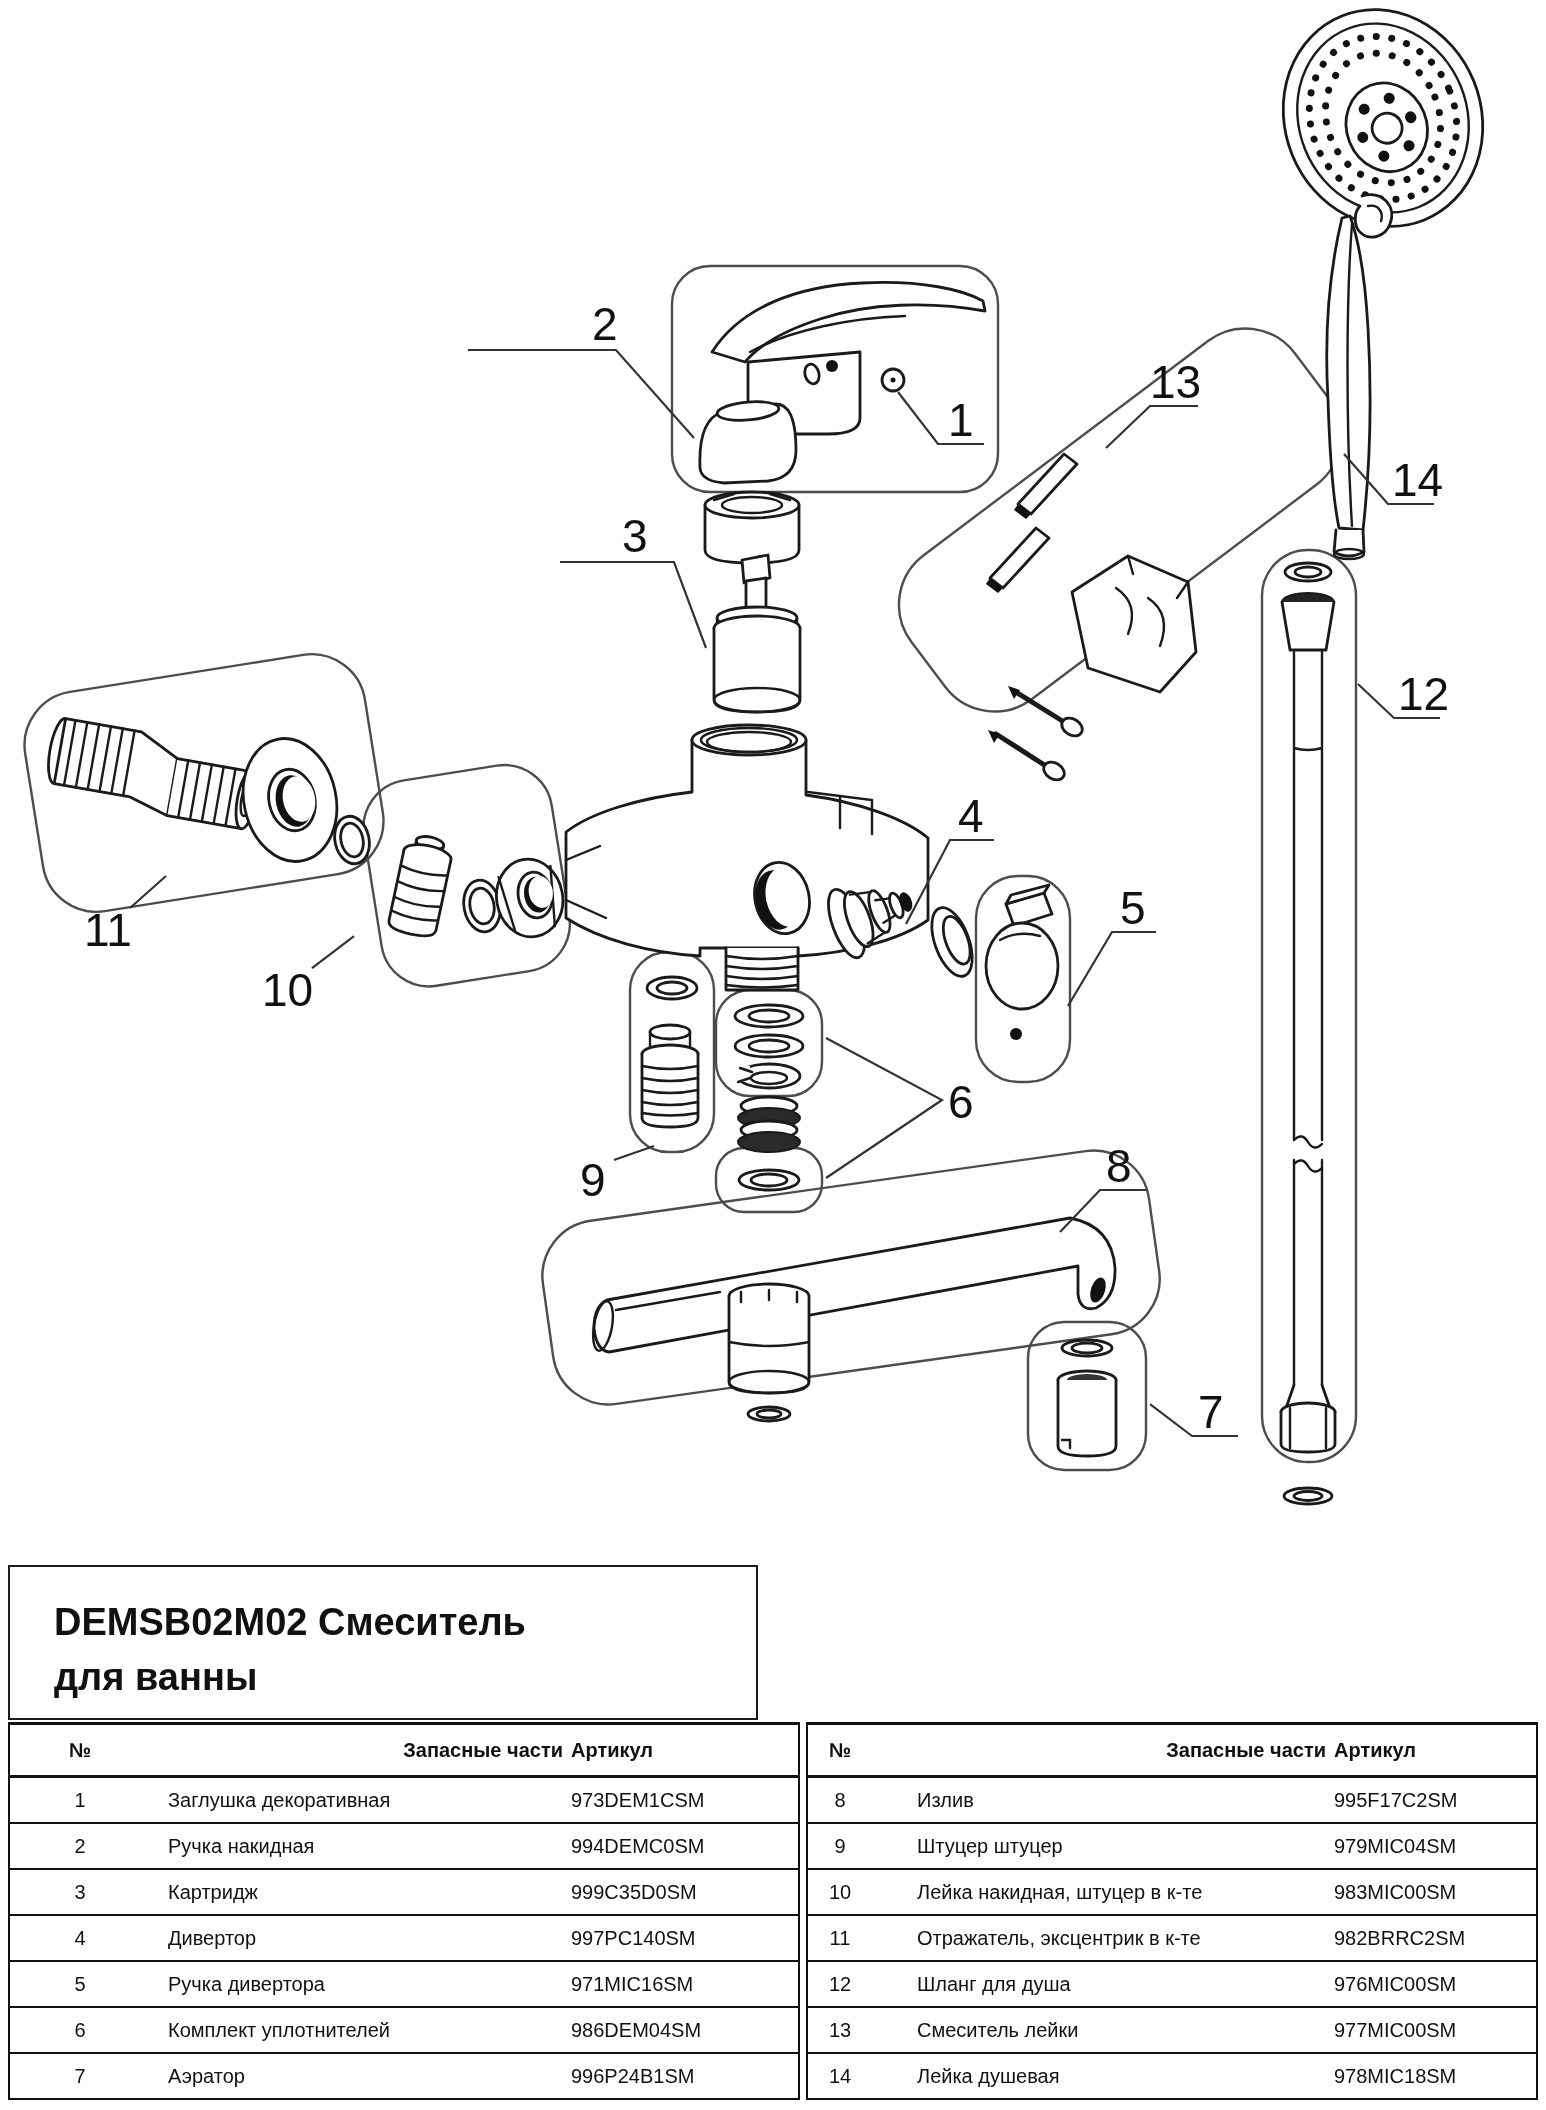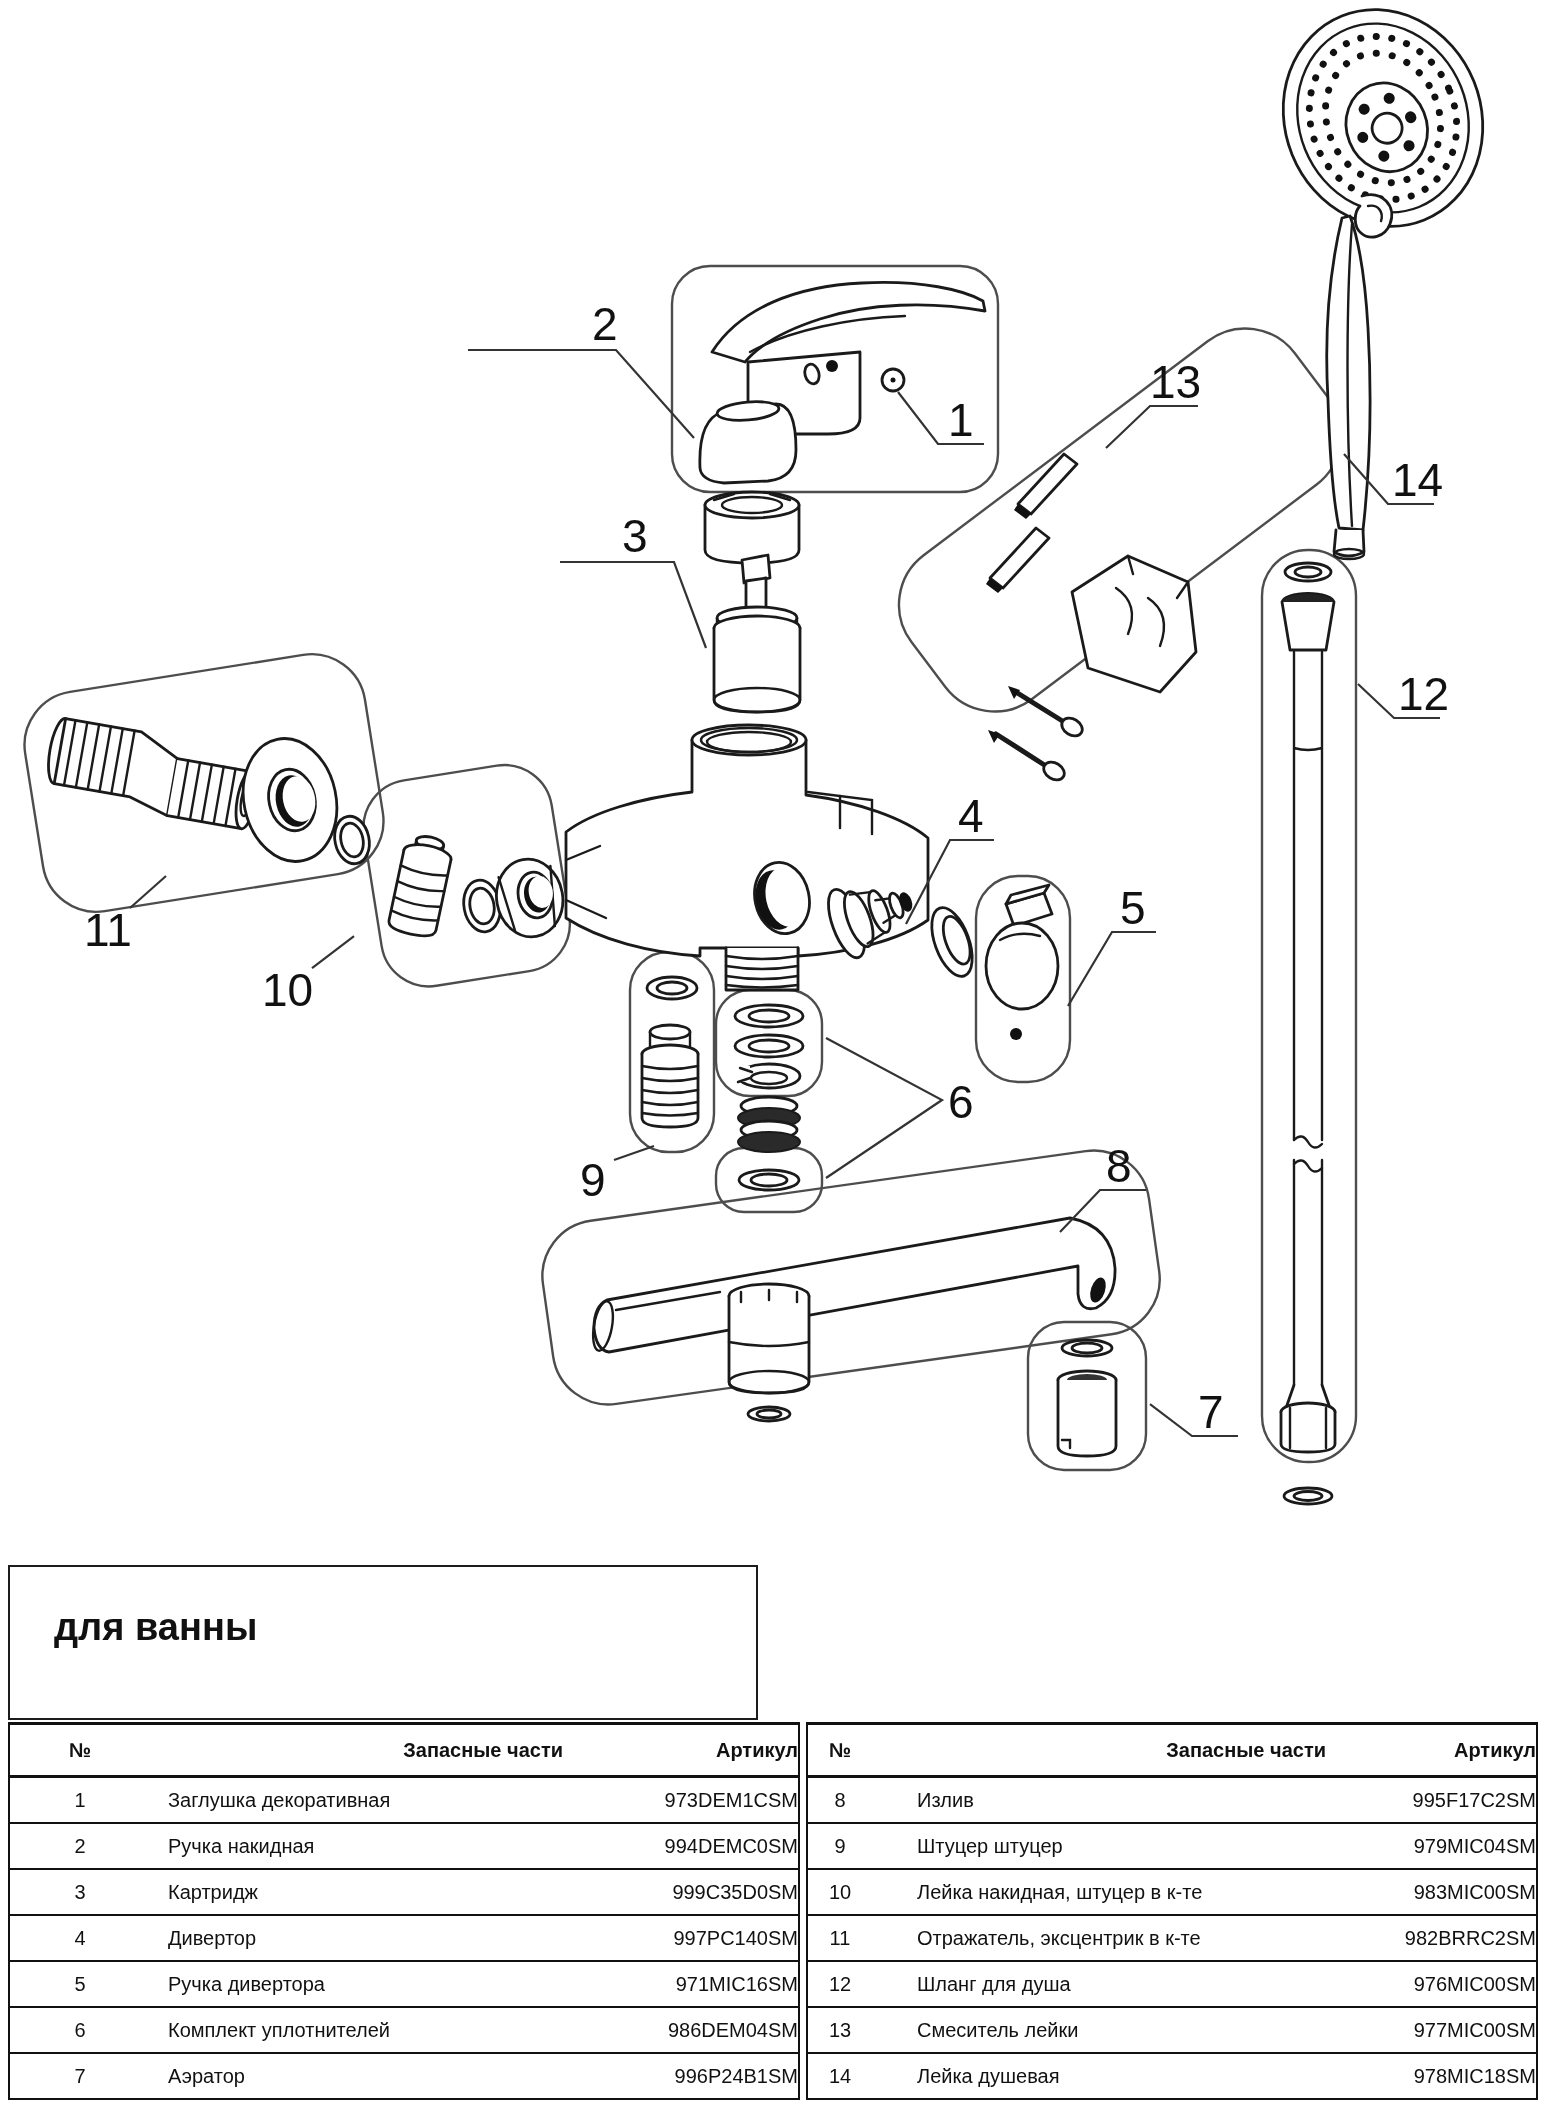--- a/index.html
+++ b/index.html
@@ -24,21 +24,21 @@
   #table-left{left:8px;width:792px;}
   #table-right{left:806px;width:732px;}
   .trow{display:grid;align-items:center;height:46px;box-sizing:border-box;
         border-bottom:2.5px solid #111;font-size:20px;}
   .thead{height:56px;font-weight:700;border-top:3.5px solid #111;border-bottom:3.5px solid #111;}
   #table-left .trow{grid-template-columns:140px 1fr 235px;}
   #table-right .trow{grid-template-columns:64px 1fr 210px;}
   .c-num{text-align:center;}
   #table-left .c-name{padding-left:18px;}
   #table-right .c-name{padding-left:45px;}
-  .c-art{text-align:right;padding-left:8px;}
+  .c-art{text-align:left;padding-left:8px;}
   .thead .c-name{text-align:right;padding-left:0 !important;}
 </style>
 </head>
 <body>
 
 <div id="page">
 
 <svg width="1546" height="1565" viewBox="0 0 1546 1565">
 
   <rect class="gbox" x="672" y="266" width="326" height="226" rx="38"></rect>
@@ -290,20 +290,21 @@
   <text class="callout" x="84" y="946">11</text>
   <polyline class="leader" points="1358,684 1394,718 1440,718"></polyline>
   <text class="callout" x="1398" y="710">12</text>
   <polyline class="leader" points="1106,448 1150,406 1198,406"></polyline>
   <text class="callout" x="1150" y="398">13</text>
   <polyline class="leader" points="1344,454 1388,504 1434,504"></polyline>
   <text class="callout" x="1392" y="496">14</text>
 </svg>
 
 <div id="title-box">
+  <div class="t1">DEMSB02M02 Смеситель</div>
   <div class="t2">для ванны</div>
 </div>
 
 <div id="table-left" class="ptable">
   <div class="trow thead">
     <div class="c-num">№</div>
     <div class="c-name">Запасные части</div>
     <div class="c-art">Артикул</div>
   </div>
   <div class="trow">

